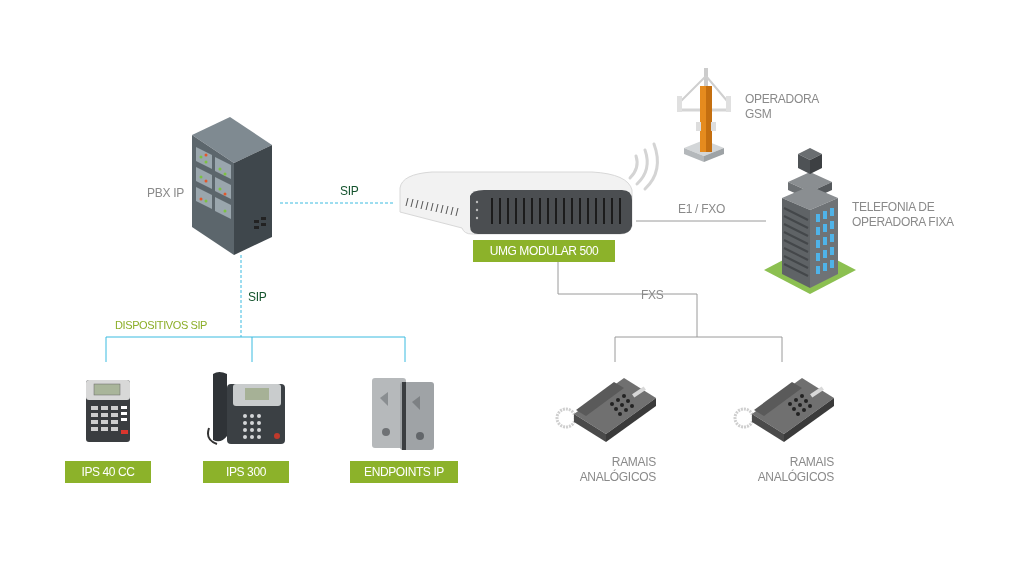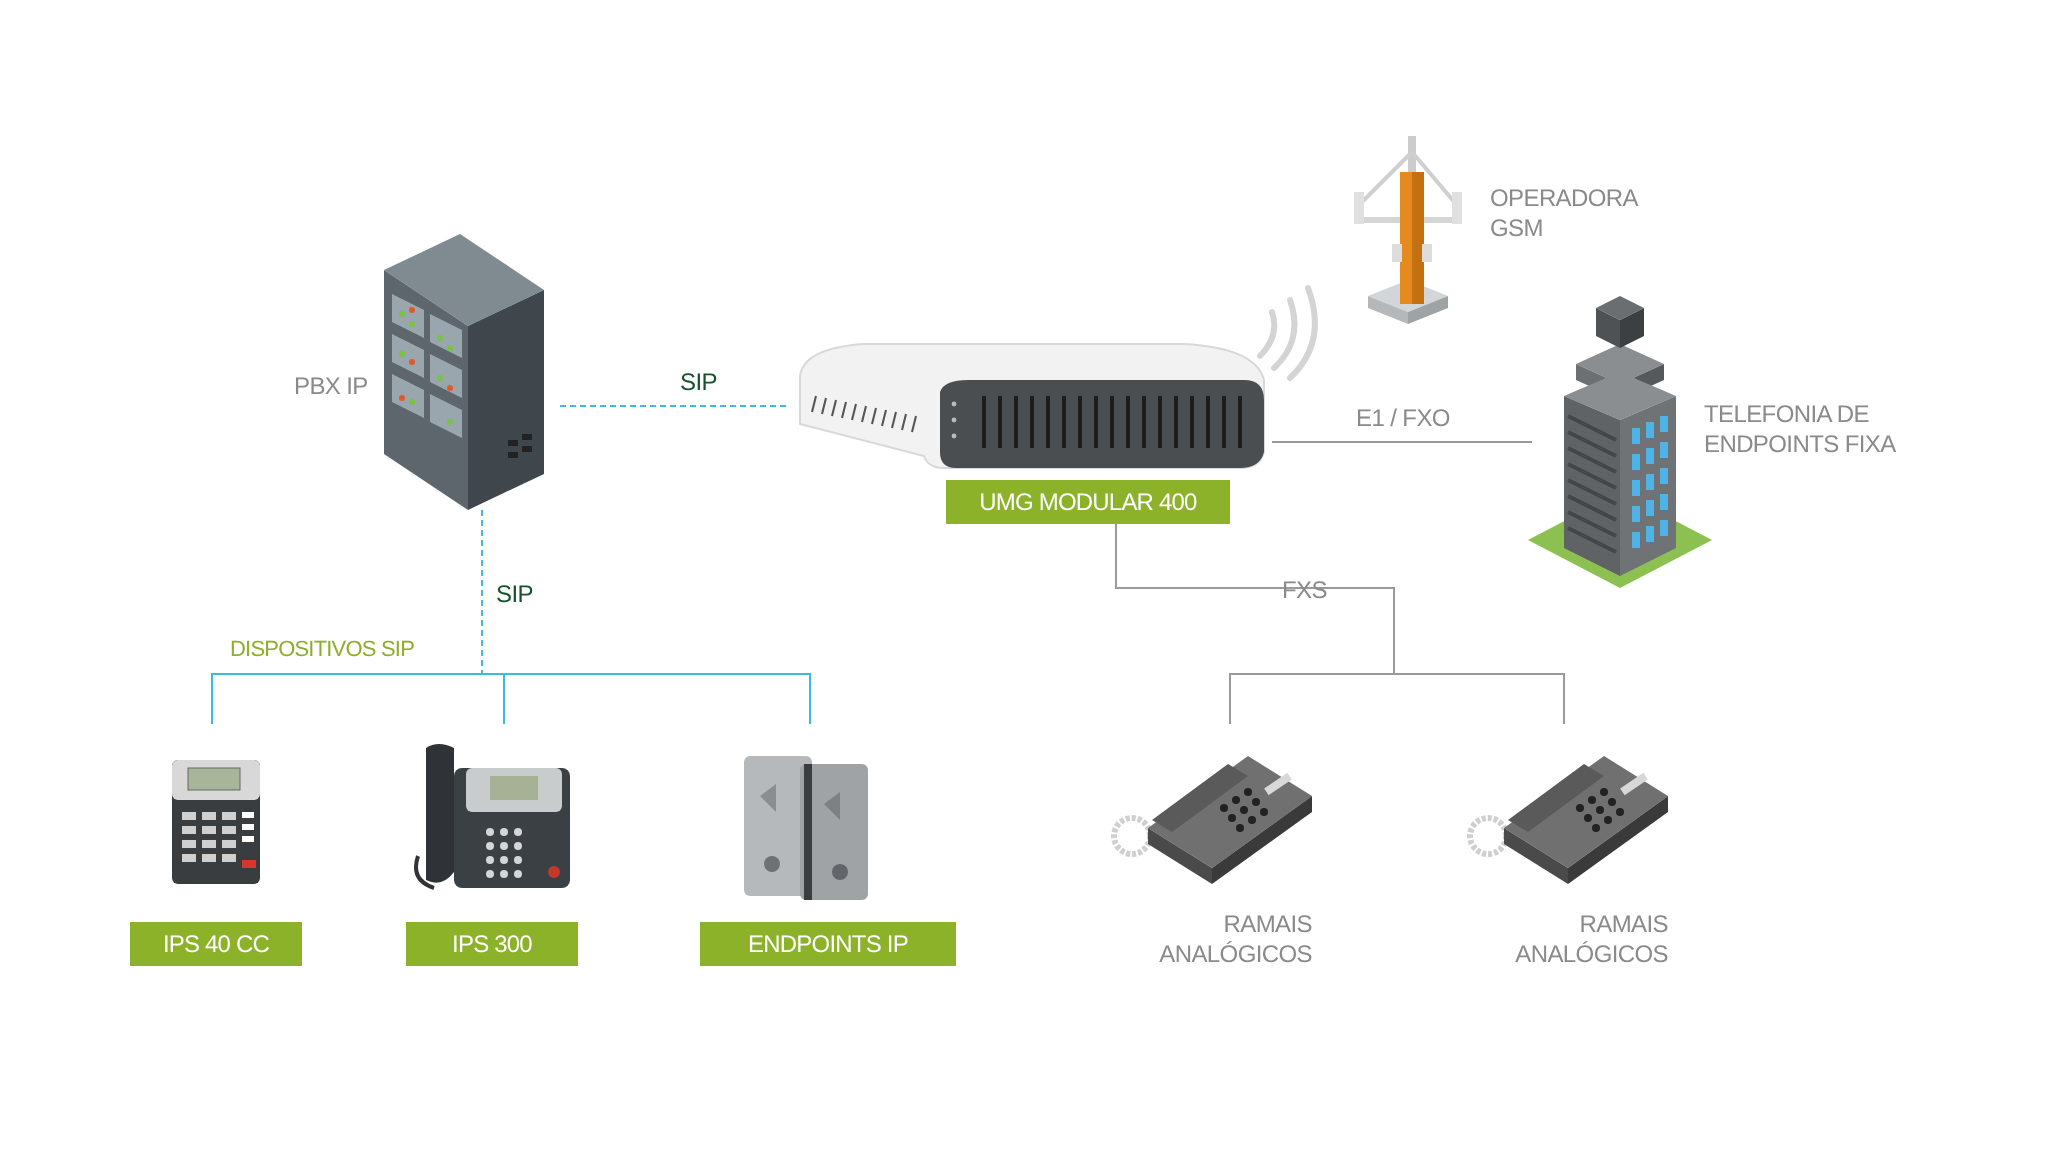--- a/index.html
+++ b/index.html
@@ -111,21 +111,21 @@
       <line x1="54" y1="46" x2="56" y2="38"></line>
     <line x1="59" y1="47" x2="61" y2="39"></line>
       <line x1="64" y1="48" x2="66" y2="40"></line>
   </g>
   <g fill="#bbb">
       <circle cx="85" cy="34" r="1.2"></circle>
       <circle cx="85" cy="42" r="1.2"></circle>
       <circle cx="85" cy="50" r="1.2"></circle>
     </g>
 </svg>
-<div class="abs badge" style="left:473px;top:240px;width:142px">UMG MODULAR 400</div>
+<div class="abs badge" style="left:473px;top:240px;width:142px">UMG MODULAR 500</div>
 
 <svg class="abs" style="left:672px;top:66px" width="60" height="100" viewBox="0 0 60 100">
   <polygon points="12,82 32,74 52,82 32,90" fill="#d3d6d8"></polygon>
   <polygon points="12,82 32,90 32,96 12,88" fill="#b4b8bb"></polygon>
   <polygon points="32,90 52,82 52,88 32,96" fill="#9ea3a6"></polygon>
   <line x1="34" y1="2" x2="34" y2="30" stroke="#ccc" stroke-width="4"></line>
   <line x1="34" y1="10" x2="8" y2="36" stroke="#cfcfcf" stroke-width="2"></line>
   <line x1="34" y1="10" x2="56" y2="36" stroke="#cfcfcf" stroke-width="2"></line>
   <line x1="10" y1="44" x2="56" y2="44" stroke="#d5d5d5" stroke-width="3"></line>
   <rect x="5" y="30" width="5" height="16" fill="#e0e0e0"></rect>
@@ -174,21 +174,21 @@
     <rect x="56" y="111" width="4" height="8"></rect>
       <rect x="63" y="108" width="4" height="8"></rect>
       <rect x="70" y="105" width="4" height="8"></rect>
     <rect x="56" y="124" width="4" height="8"></rect>
       <rect x="63" y="121" width="4" height="8"></rect>
       <rect x="70" y="118" width="4" height="8"></rect>
   </g>
 </svg>
 <div class="abs lbl-gray" style="left:852px;top:200px">
   <div>TELEFONIA DE</div>
-  <div>ENDPOINTS FIXA</div>
+  <div>OPERADORA FIXA</div>
 </div>
 <div class="abs lbl-gray" style="left:678px;top:202px">E1 / FXO</div>
 <div class="abs lbl-gray" style="left:641px;top:288px">FXS</div>
 
 <svg class="abs" style="left:84px;top:378px" width="50" height="66" viewBox="0 0 50 66">
   <rect x="2" y="2" width="44" height="62" rx="3" fill="#3a3d40"></rect>
   <rect x="2" y="2" width="44" height="20" rx="3" fill="#d8d8d8"></rect>
   <rect x="10" y="6" width="26" height="11" fill="#a9b59a" stroke="#666" stroke-width="0.5"></rect>
   <g fill="#cfcfcf">
     <rect x="7" y="28" width="7" height="4"></rect>
@@ -237,21 +237,21 @@
 
 <svg class="abs" style="left:370px;top:376px" width="68" height="76" viewBox="0 0 68 76">
   <rect x="2" y="2" width="34" height="70" rx="3" fill="#b6b9bb"></rect>
   <rect x="30" y="6" width="34" height="68" rx="3" fill="#9fa3a6"></rect>
   <rect x="32" y="6" width="4" height="68" fill="#3a3d40"></rect>
   <polygon points="10,22 18,16 18,30" fill="#8a8e91"></polygon>
   <polygon points="42,26 50,20 50,34" fill="#7d8184"></polygon>
   <circle cx="16" cy="56" r="4" fill="#6f7275"></circle>
   <circle cx="50" cy="60" r="4" fill="#62666a"></circle>
 </svg>
-<div class="abs badge" style="left:350px;top:461px;width:128px">ENDPOINTS IP</div>
+<div class="abs badge" style="left:350px;top:461px;width:108px">ENDPOINTS IP</div>
 
 <svg class="abs" style="left:552px;top:370px" width="106" height="72" viewBox="0 0 106 72">
   <circle cx="14" cy="48" r="9" fill="none" stroke="#cfcfcf" stroke-width="3" stroke-dasharray="2,1"></circle>
   <polygon points="22,44 72,8 104,28 54,64" fill="#707070"></polygon>
   <polygon points="22,44 54,64 54,72 22,52" fill="#4a4a4a"></polygon>
   <polygon points="54,64 104,28 104,36 54,72" fill="#3a3a3a"></polygon>
   <polygon points="24,40 62,12 72,18 34,46" fill="#5a5a5a"></polygon>
   <rect x="80" y="20" width="14" height="4" fill="#d8d8d8" transform="rotate(-34 87 22)"></rect>
   <g fill="#222">
     <circle cx="60" cy="34" r="2"></circle>

